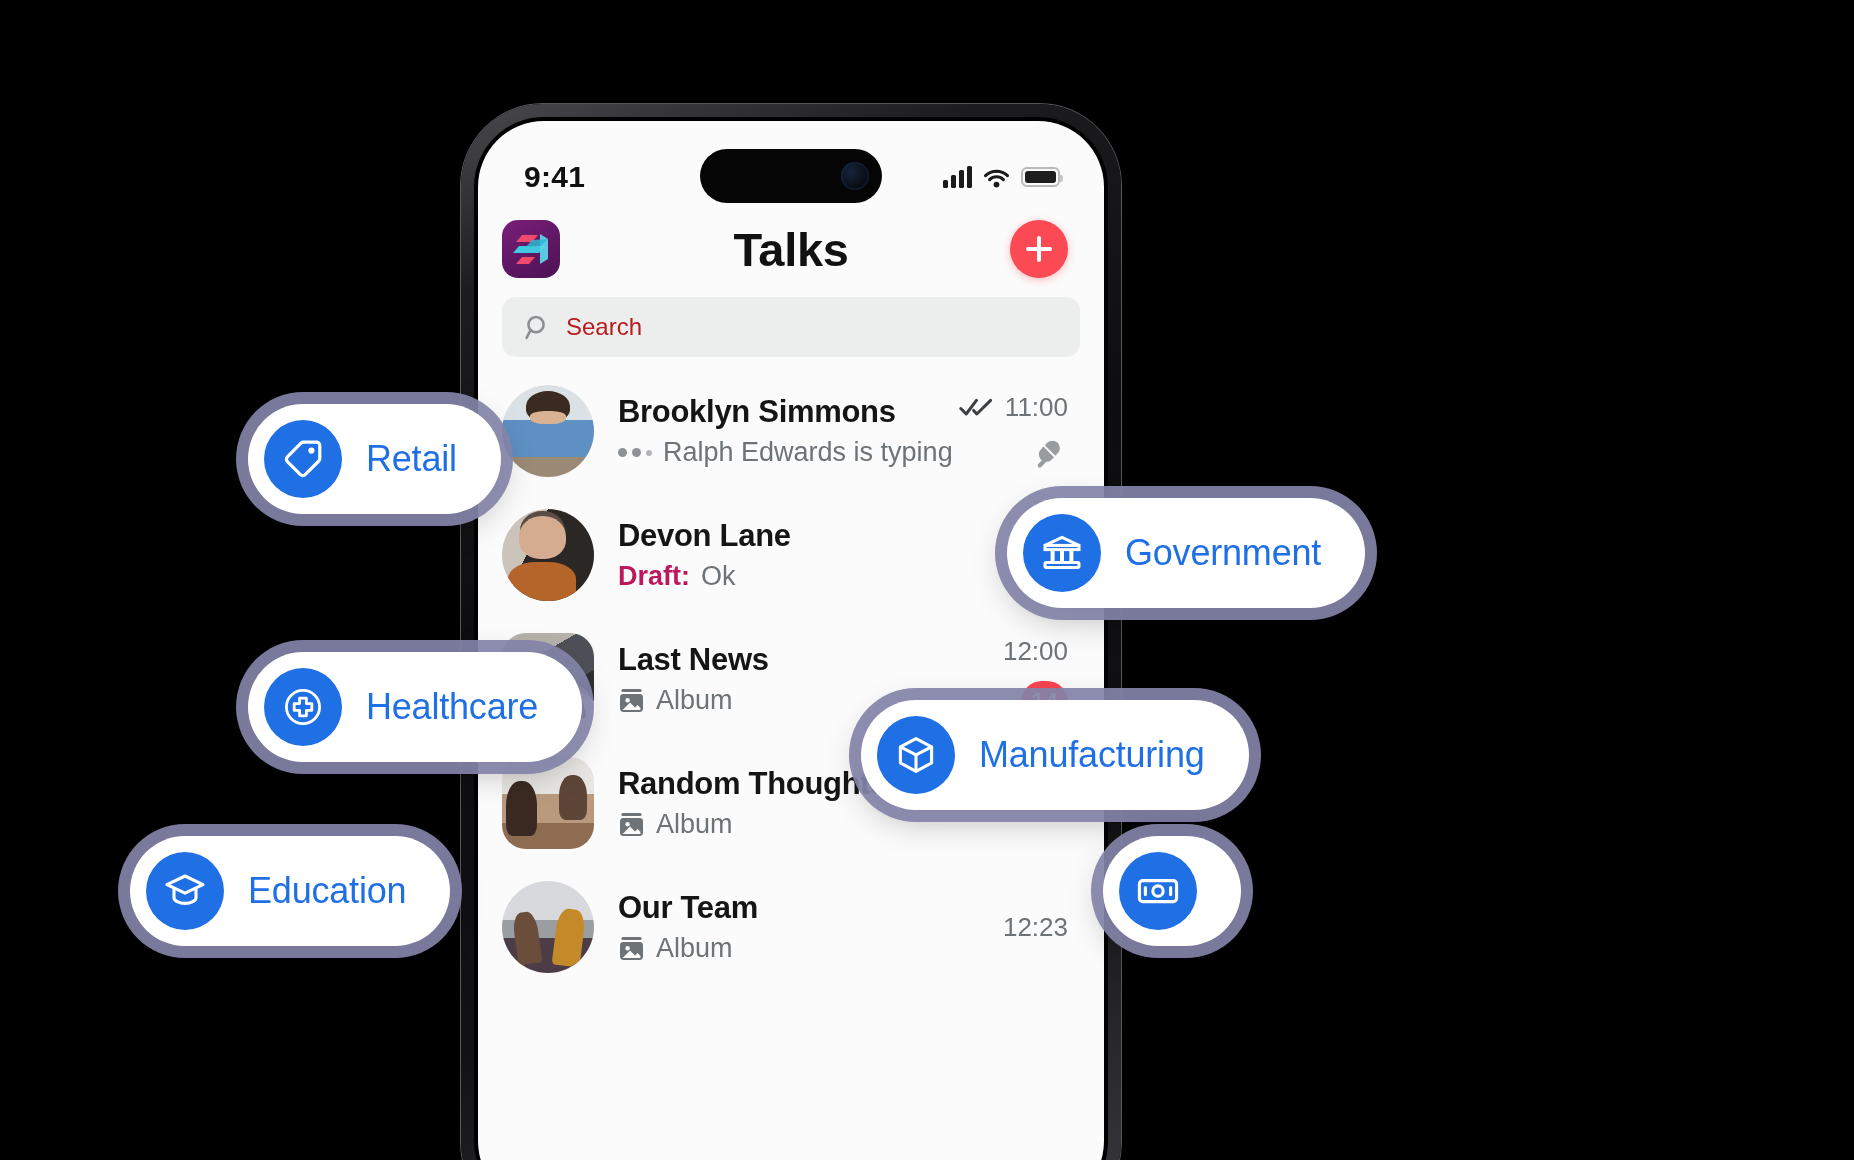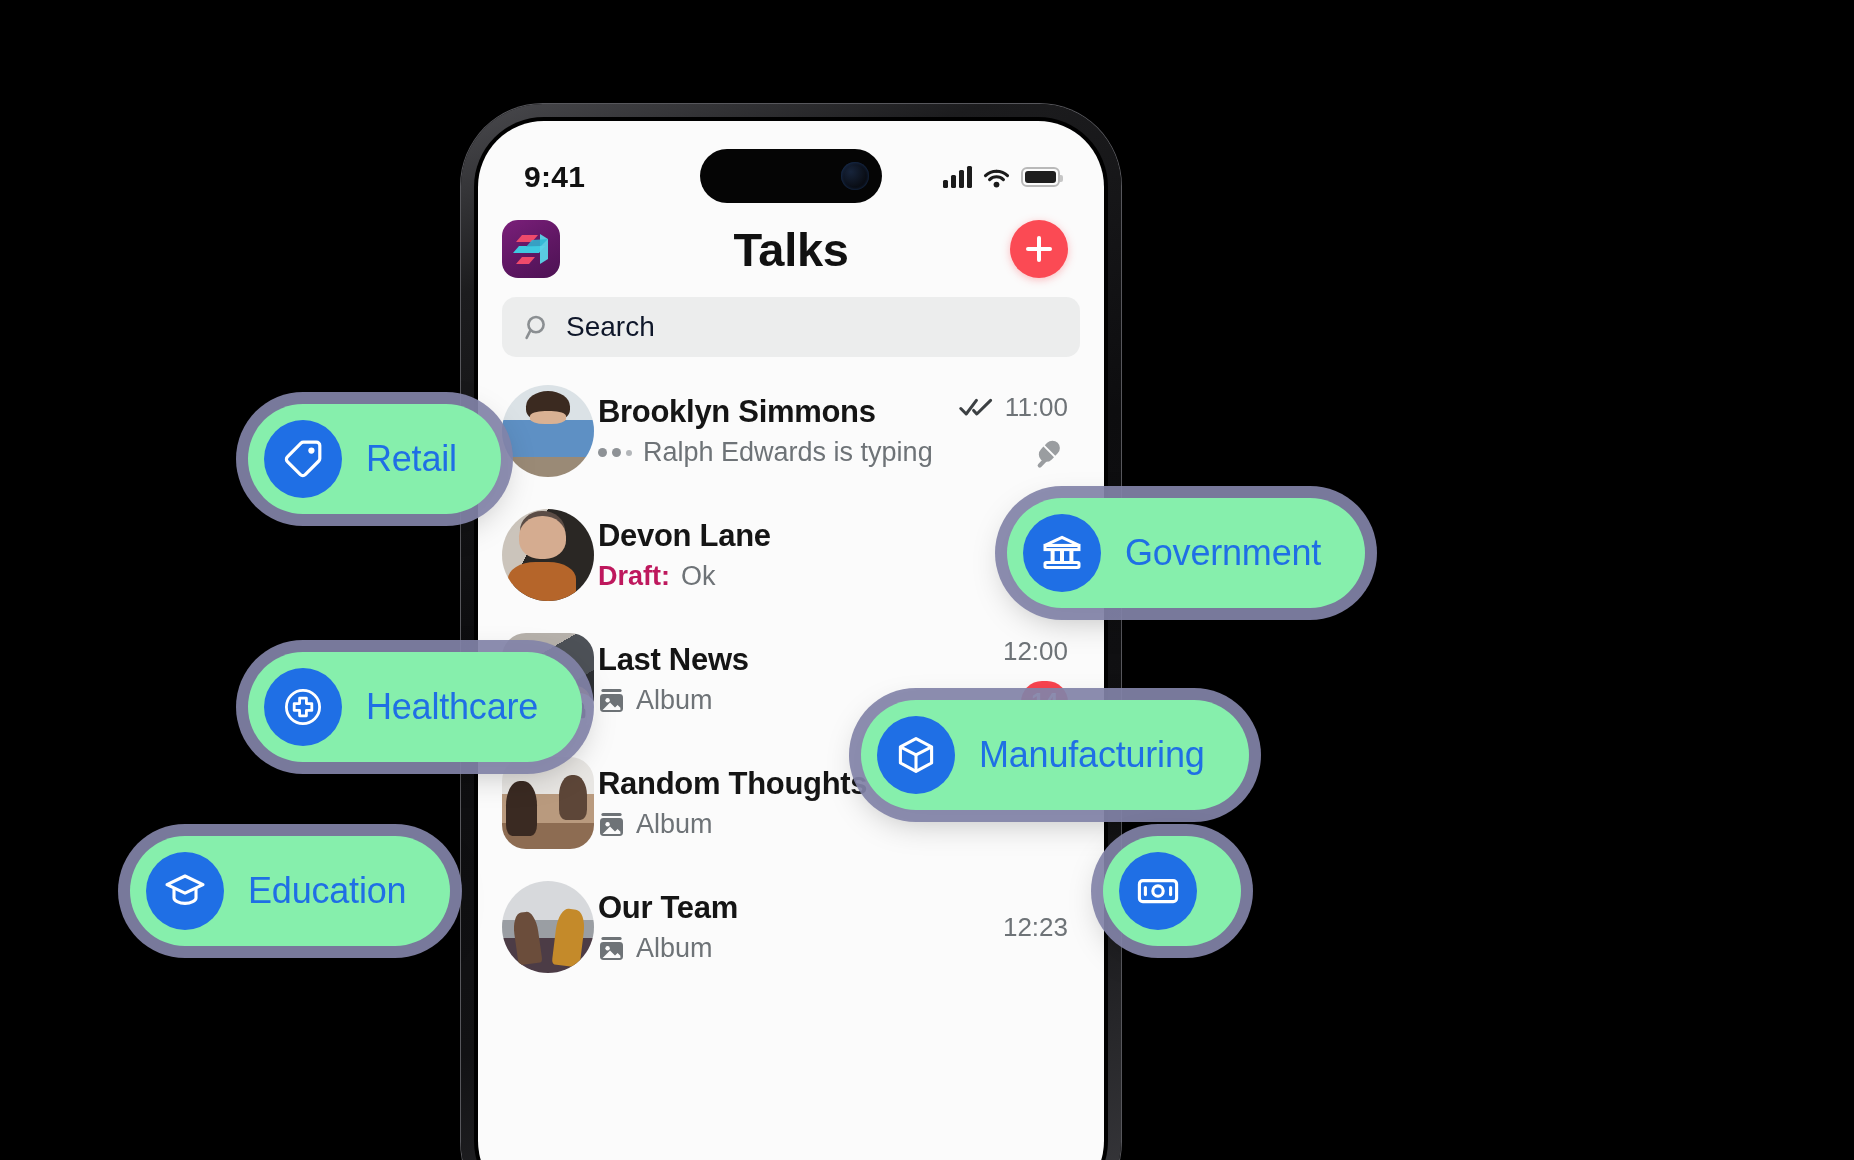--- a/index.html
+++ b/index.html
@@ -126,28 +126,28 @@
 
   
   .search-wrap { padding: 6px 24px 12px; }
   .searchbar {
     height: 60px; border-radius: 14px;
     background: #eceded;
     display: flex; align-items: center;
     padding: 0 22px; gap: 16px;
     cursor: text;
   }
-  .search-ph { font-size: 28px; color: #0f172a; }
+  .search-ph { font-size: 24px; color: #b91c1c; }
 
   
   .chatlist { padding: 0 0 0 0; }
   .chat-row {
     display: flex; align-items: center;
     padding: 15px 36px 15px 24px;
-    gap: 4px;
+    gap: 24px;
     cursor: pointer;
     min-height: 124px;
   }
   .avatar { width: 92px; height: 92px; flex: none; position: relative; }
   .avatar .ph { width: 100%; height: 100%; overflow: hidden; position: relative; }
   .avatar.circle .ph { border-radius: 50%; }
   .avatar.rounded .ph { border-radius: 24px; }
   .lock-badge {
     position: absolute; right: -2px; bottom: -2px;
     width: 34px; height: 34px; border-radius: 50%;
@@ -211,21 +211,21 @@
   .ph-team::before { content:''; position:absolute; left:14%; top:34%; width:26%; height:56%;
      background:#6b4d3b; border-radius:40% 40% 10% 10%; transform: rotate(-8deg); }
   .ph-team::after { content:''; position:absolute; right:12%; top:30%; width:30%; height:62%;
      background:#c48a2a; border-radius:38% 38% 10% 10%; transform: rotate(7deg); }
 
   
   .pill {
     position: absolute;
     display: flex; align-items: center;
     gap: 24px;
-    background: #86efac;
+    background: #ffffff;
     border-radius: 60px;
     padding: 16px 44px 16px 16px;
     box-shadow: 0 0 0 12px rgba(130,131,168,.92),
                 0 10px 34px rgba(0,0,0,.28);
     cursor: pointer;
     white-space: nowrap;
   }
   .pill-icon {
     width: 78px; height: 78px; border-radius: 50%;
     background: #1f6fe5;

